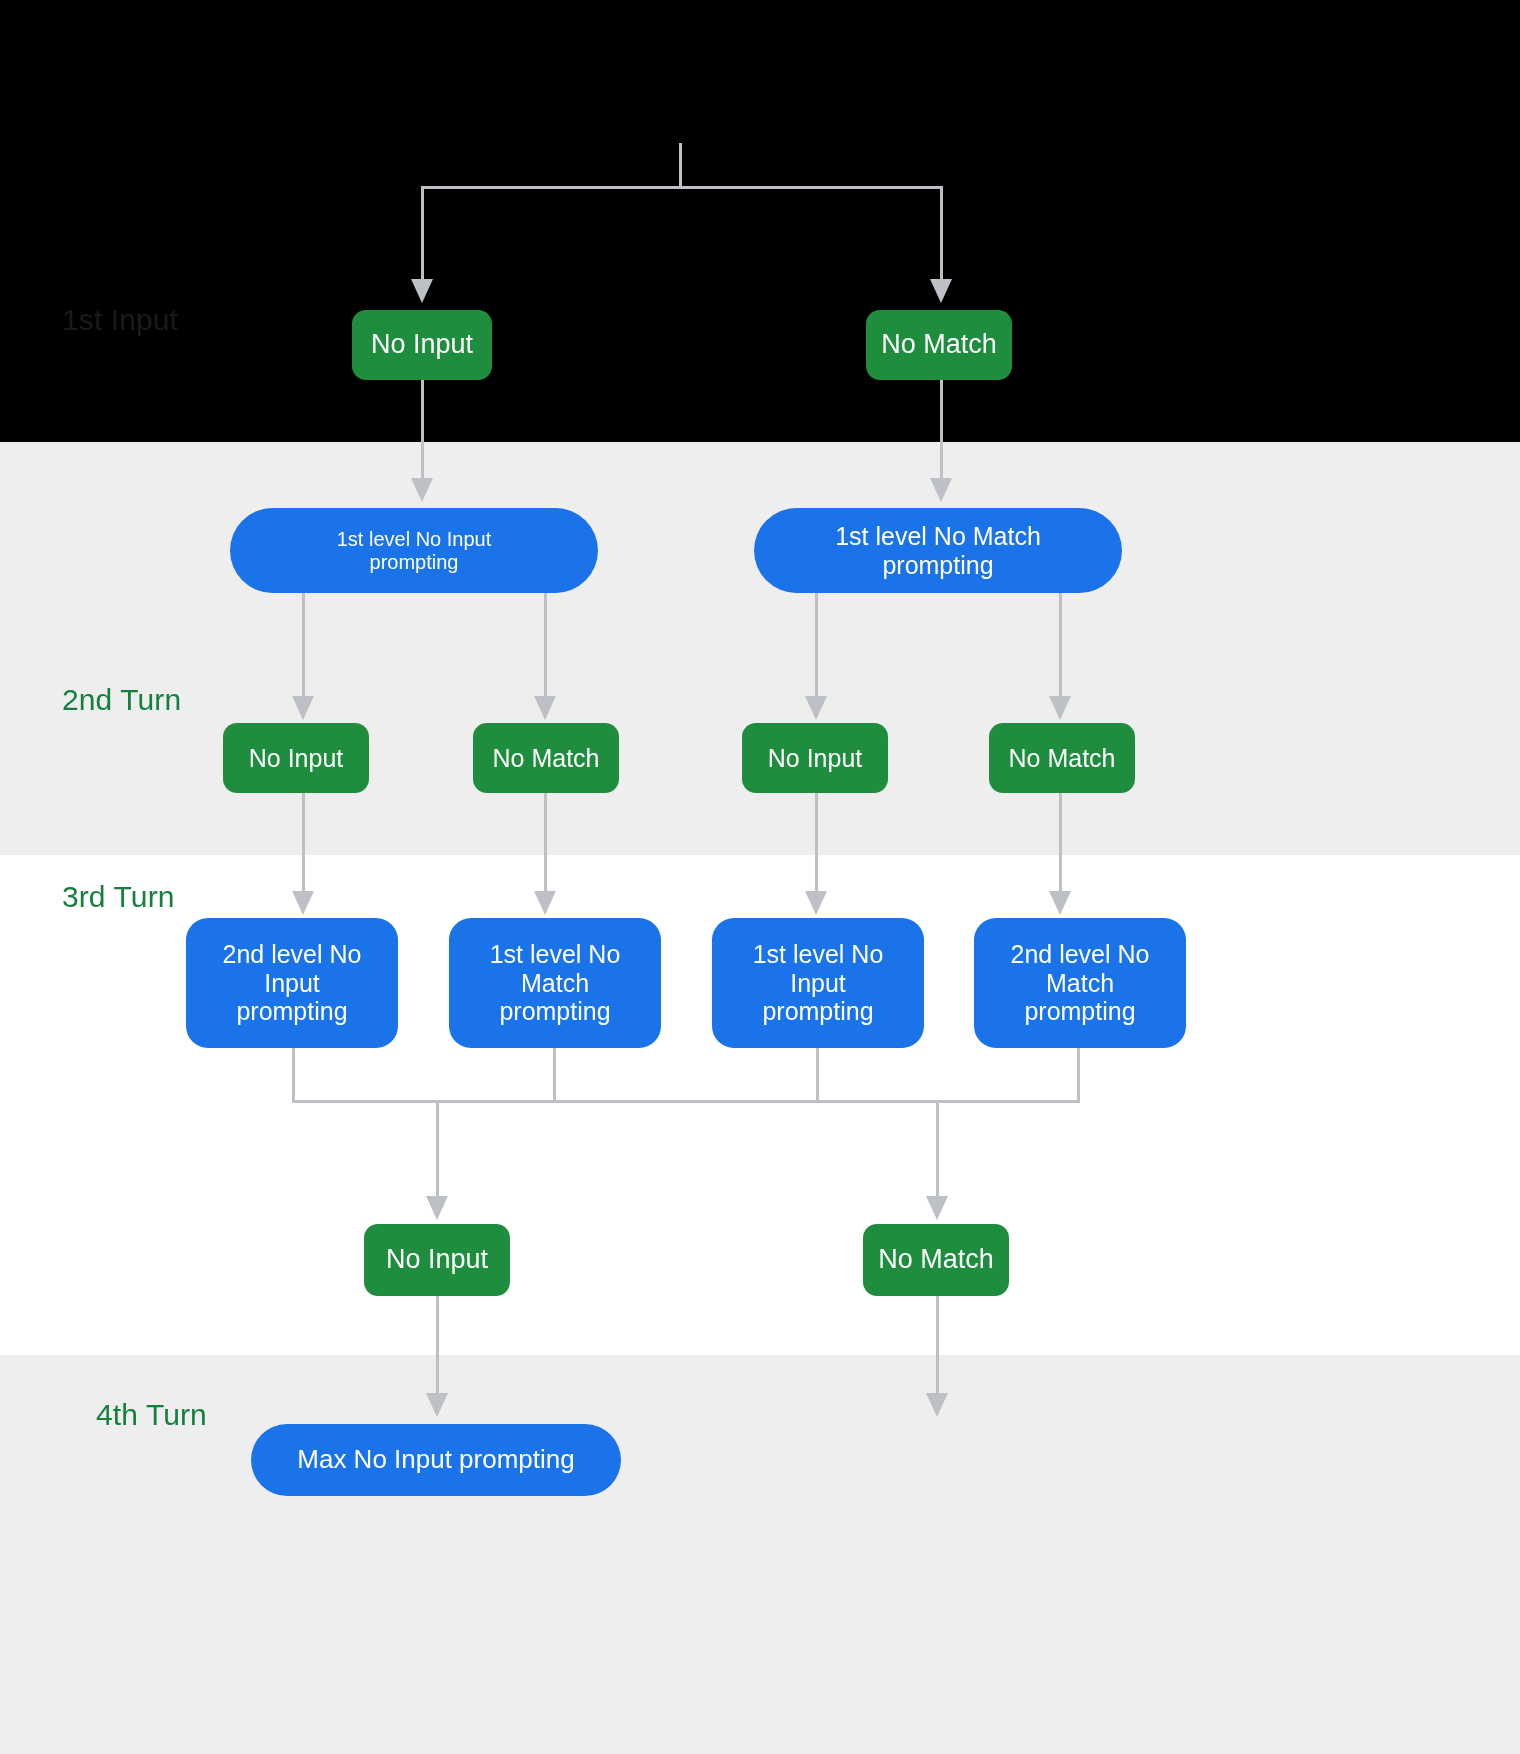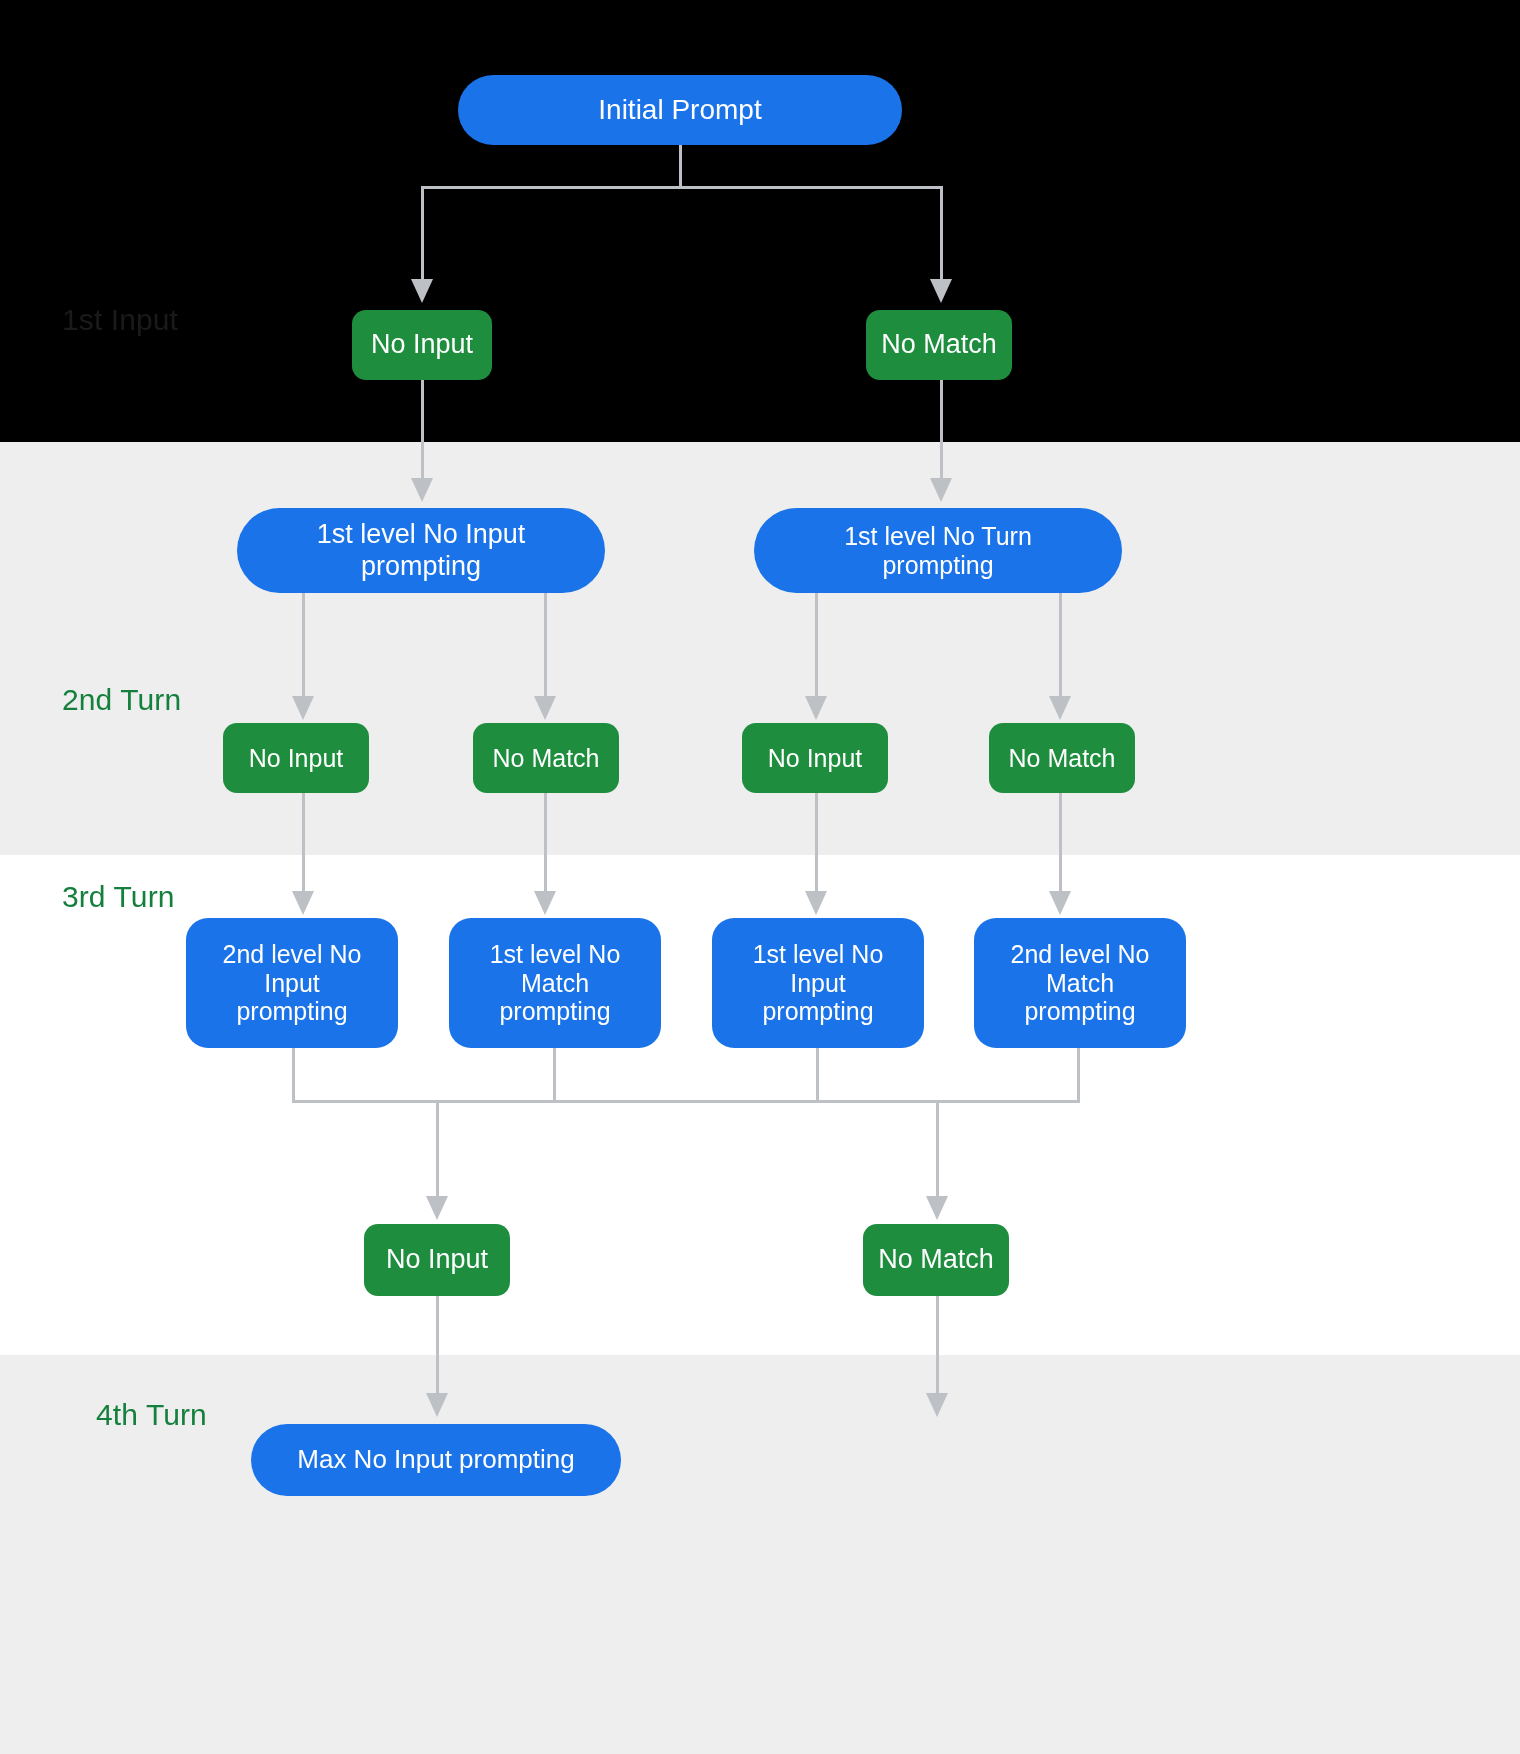--- a/index.html
+++ b/index.html
@@ -101,37 +101,34 @@
   <div class="vline" style="left:436px;top:1100px;height:98px;"></div>
   <div class="arrow" style="left:426px;top:1196px;"></div>
   <div class="vline" style="left:936px;top:1100px;height:98px;"></div>
   <div class="arrow" style="left:926px;top:1196px;"></div>
 
   <div class="vline" style="left:436px;top:1295px;height:100px;"></div>
   <div class="arrow" style="left:426px;top:1393px;"></div>
   <div class="vline" style="left:936px;top:1295px;height:100px;"></div>
   <div class="arrow" style="left:926px;top:1393px;"></div>
 
-  <div class="node blue pill" style="left:458px;top:75px;width:444px;height:70px;font-size:28px;">
-    <span>Initial Prompt</span>
-  </div>
 
   <div class="node green rounded" style="left:352px;top:310px;width:140px;height:70px;font-size:27px;">
     <span>No Input</span>
   </div>
   <div class="node green rounded" style="left:866px;top:310px;width:146px;height:70px;font-size:27px;">
     <span>No Match</span>
   </div>
 
-  <div class="node blue pill" style="left:237px;top:508px;width:368px;height:85px;font-size:27px;flex-direction:column;">
+  <div class="node blue pill" style="left:230px;top:508px;width:368px;height:85px;font-size:20px;flex-direction:column;">
     <span>1st level No Input</span>
     <span>prompting</span>
   </div>
   <div class="node blue pill" style="left:754px;top:508px;width:368px;height:85px;font-size:25px;flex-direction:column;">
-    <span>1st level No Turn</span>
+    <span>1st level No Match</span>
     <span>prompting</span>
   </div>
 
   <div class="node green rounded" style="left:223px;top:723px;width:146px;height:70px;font-size:25px;">
     <span>No Input</span>
   </div>
   <div class="node green rounded" style="left:473px;top:723px;width:146px;height:70px;font-size:25px;">
     <span>No Match</span>
   </div>
   <div class="node green rounded" style="left:742px;top:723px;width:146px;height:70px;font-size:25px;">

